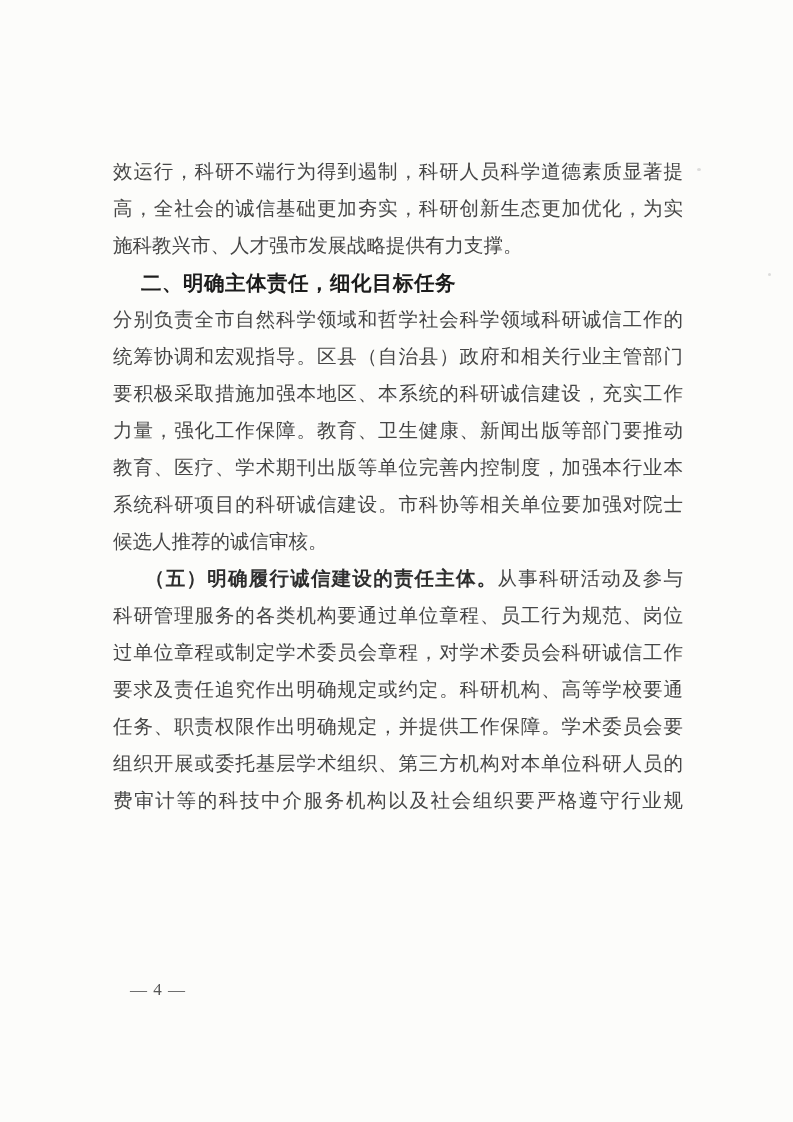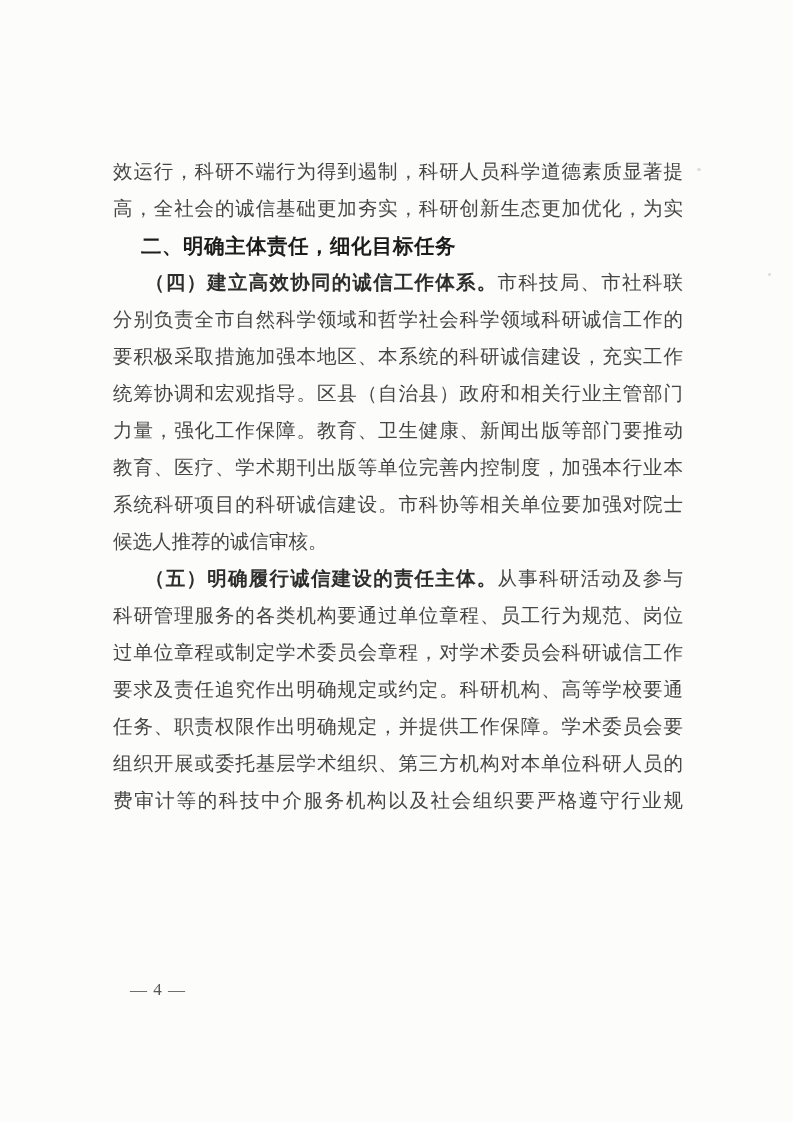--- a/index.html
+++ b/index.html
@@ -72,25 +72,25 @@
   .speck.s1 { left: 697px; top: 168px; width: 4px; height: 3px; }
   .speck.s2 { left: 768px; top: 273px; width: 3px; height: 3px; }
 </style>
 </head>
 <body>
 
 <div class="page">
   <div class="text-block" id="doc-lines">
       <div class="line body full"><span>效运行，科研不端行为得到遏制，科研人员科学道德素质显著提</span></div>
       <div class="line body full"><span>高，全社会的诚信基础更加夯实，科研创新生态更加优化，为实</span></div>
+      <div class="line body"><span>施科教兴市、人才强市发展战略提供有力支撑。</span></div>
       <div class="line heading"><span>二、明确主体责任，细化目标任务</span></div>
-      <div class="line body indent full"><span class="lead">（四）建立高效协同的诚信工作体系。</span><span>市科技局、市社科联</span></div>
       <div class="line body full"><span>分别负责全市自然科学领域和哲学社会科学领域科研诚信工作的</span></div>
+      <div class="line body full"><span>统筹协调和宏观指导。区县（自治县）政府和相关行业主管部门</span></div>
       <div class="line body full"><span>要积极采取措施加强本地区、本系统的科研诚信建设，充实工作</span></div>
-      <div class="line body full"><span>统筹协调和宏观指导。区县（自治县）政府和相关行业主管部门</span></div>
       <div class="line body full"><span>力量，强化工作保障。教育、卫生健康、新闻出版等部门要推动</span></div>
       <div class="line body full"><span>教育、医疗、学术期刊出版等单位完善内控制度，加强本行业本</span></div>
       <div class="line body full"><span>系统科研项目的科研诚信建设。市科协等相关单位要加强对院士</span></div>
       <div class="line body"><span>候选人推荐的诚信审核。</span></div>
       <div class="line body indent full"><span class="lead">（五）明确履行诚信建设的责任主体。</span><span>从事科研活动及参与</span></div>
       <div class="line body full"><span>科研管理服务的各类机构要通过单位章程、员工行为规范、岗位</span></div>
       <div class="line body full"><span>过单位章程或制定学术委员会章程，对学术委员会科研诚信工作</span></div>
       <div class="line body full"><span>要求及责任追究作出明确规定或约定。科研机构、高等学校要通</span></div>
       <div class="line body full"><span>任务、职责权限作出明确规定，并提供工作保障。学术委员会要</span></div>
       <div class="line body full"><span>组织开展或委托基层学术组织、第三方机构对本单位科研人员的</span></div>

